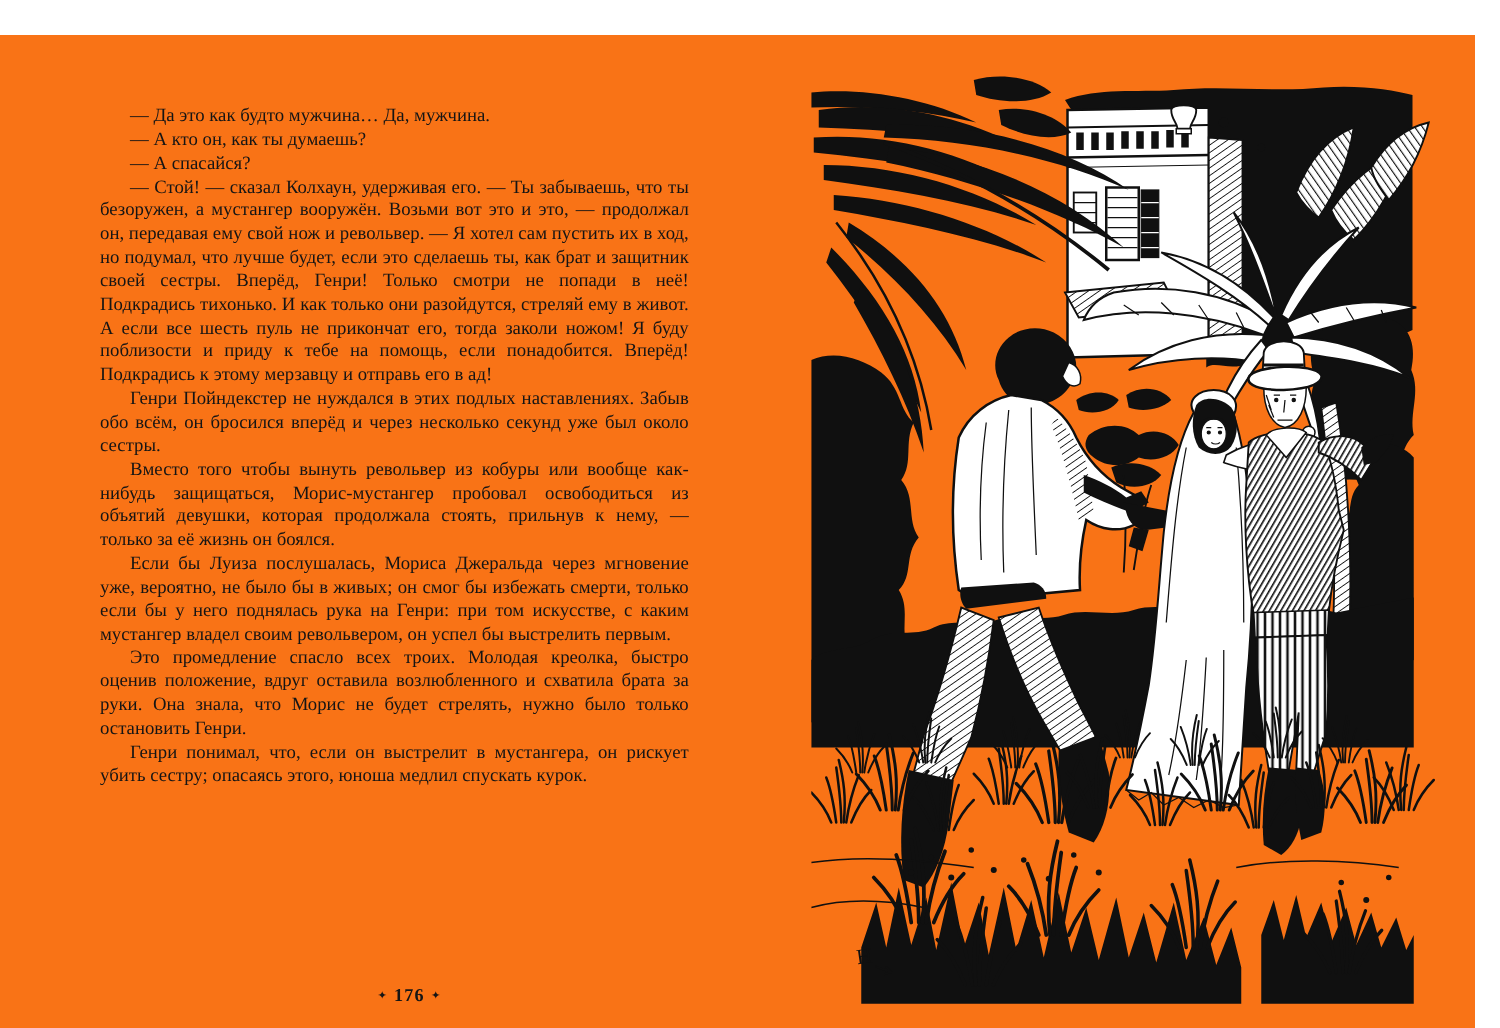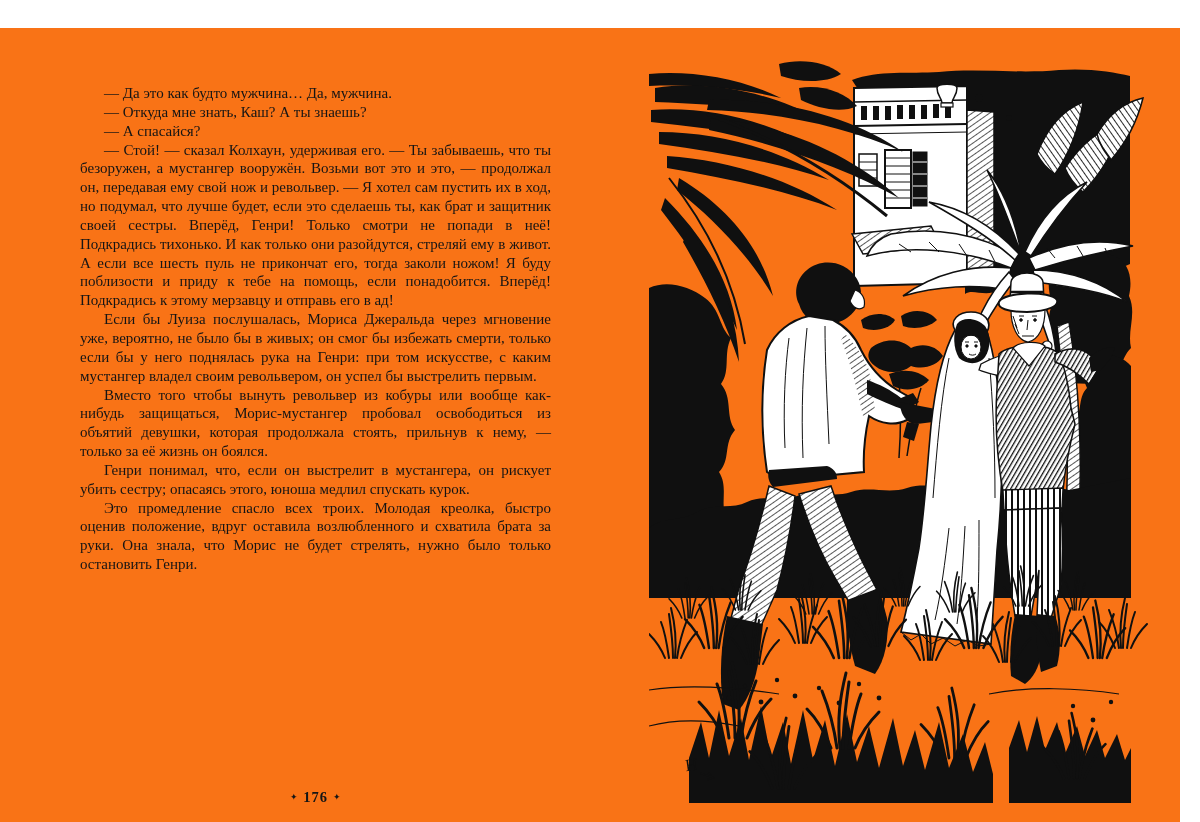--- a/index.html
+++ b/index.html
@@ -2,42 +2,43 @@
 <html lang="ru"><head>
 <meta charset="utf-8">
 <style>
   html,body{margin:0;padding:0;background:#ffffff;}
   .spread{position:relative;width:1180px;height:822px;background:#f97316;overflow:hidden;
           font-family:"Liberation Serif","DejaVu Serif",serif;color:#151515;margin-top:28px;}
   .text-block{position:absolute;left:80px;top:56px;width:471px;
               font-size:15px;line-height:18.85px;text-align:justify;
               text-justify:inter-word;hyphens:auto;-webkit-hyphens:auto;}
   .para{margin:0;text-indent:24px;}
-  .folio{position:absolute;left:80px;top:761px;width:471px;text-align:center;
+  .folio{position:absolute;left:92px;top:761px;width:471px;text-align:center;
          font-size:14.5px;letter-spacing:.5px;color:#151515;}
   .folio .orn{font-size:9px;vertical-align:2px;padding:0 5px;}
   .folio .num{font-weight:bold;letter-spacing:1px;}
   .illustration-wrap{position:absolute;left:649px;top:30px;width:502px;height:748px;}
   svg{display:block;}
 </style>
 </head>
 <body>
 
 <div class="spread">
 
   <section>
     <div class="text-block">
       <p class="para">— Да это как будто мужчина… Да, мужчина.</p>
-      <p class="para">— Откуда мне знать, Каш? А ты знаешь?</p>
+      <p class="para">— А кто он, как ты думаешь?</p>
       <p class="para">— А спасайся?</p>
       <p class="para">— Стой! — сказал Колхаун, удерживая его. — Ты забываешь, что ты безоружен, а мустангер вооружён. Возьми вот это и это, — продолжал он, передавая ему свой нож и револьвер. — Я хотел сам пустить их в ход, но подумал, что лучше будет, если это сделаешь ты, как брат и защитник своей сестры. Вперёд, Генри! Только смотри не попади в неё! Подкрадись тихонько. И как только они разойдутся, стреляй ему в живот. А если все шесть пуль не прикончат его, тогда заколи ножом! Я буду поблизости и приду к тебе на помощь, если понадобится. Вперёд! Подкрадись к этому мерзавцу и отправь его в ад!</p>
+      <p class="para">Генри Пойндекстер не нуждался в этих подлых наставлениях. Забыв обо всём, он бросился вперёд и через несколько секунд уже был около сестры.</p>
+      <p class="para">Вместо того чтобы вынуть револьвер из кобуры или вообще как-нибудь защищаться, Морис-мустангер пробовал освободиться из объятий девушки, которая продолжала стоять, прильнув к нему, — только за её жизнь он боялся.</p>
       <p class="para">Если бы Луиза послушалась, Мориса Джеральда через мгновение уже, вероятно, не было бы в живых; он смог бы избежать смерти, только если бы у него поднялась рука на Генри: при том искусстве, с каким мустангер владел своим револьвером, он успел бы выстрелить первым.</p>
-      <p class="para">Вместо того чтобы вынуть револьвер из кобуры или вообще как-нибудь защищаться, Морис-мустангер пробовал освободиться из объятий девушки, которая продолжала стоять, прильнув к нему, — только за её жизнь он боялся.</p>
+      <p class="para">Это промедление спасло всех троих. Молодая креолка, быстро оценив положение, вдруг оставила возлюбленного и схватила брата за руки. Она знала, что Морис не будет стрелять, нужно было только остановить Генри.</p>
       <p class="para">Генри понимал, что, если он выстрелит в мустангера, он рискует убить сестру; опасаясь этого, юноша медлил спускать курок.</p>
-      <p class="para">Это промедление спасло всех троих. Молодая креолка, быстро оценив положение, вдруг оставила возлюбленного и схватила брата за руки. Она знала, что Морис не будет стрелять, нужно было только остановить Генри.</p>
     </div>
     <div class="folio">
       <span class="orn">✦</span><span class="num">176</span><span class="orn">✦</span>
     </div>
   </section>
 
   <section class="illustration-wrap">
   <svg width="502" height="748" viewBox="0 0 502 748">
     <defs>
       <pattern id="hB" width="5" height="5" patternUnits="userSpaceOnUse" patternTransform="rotate(55)">

